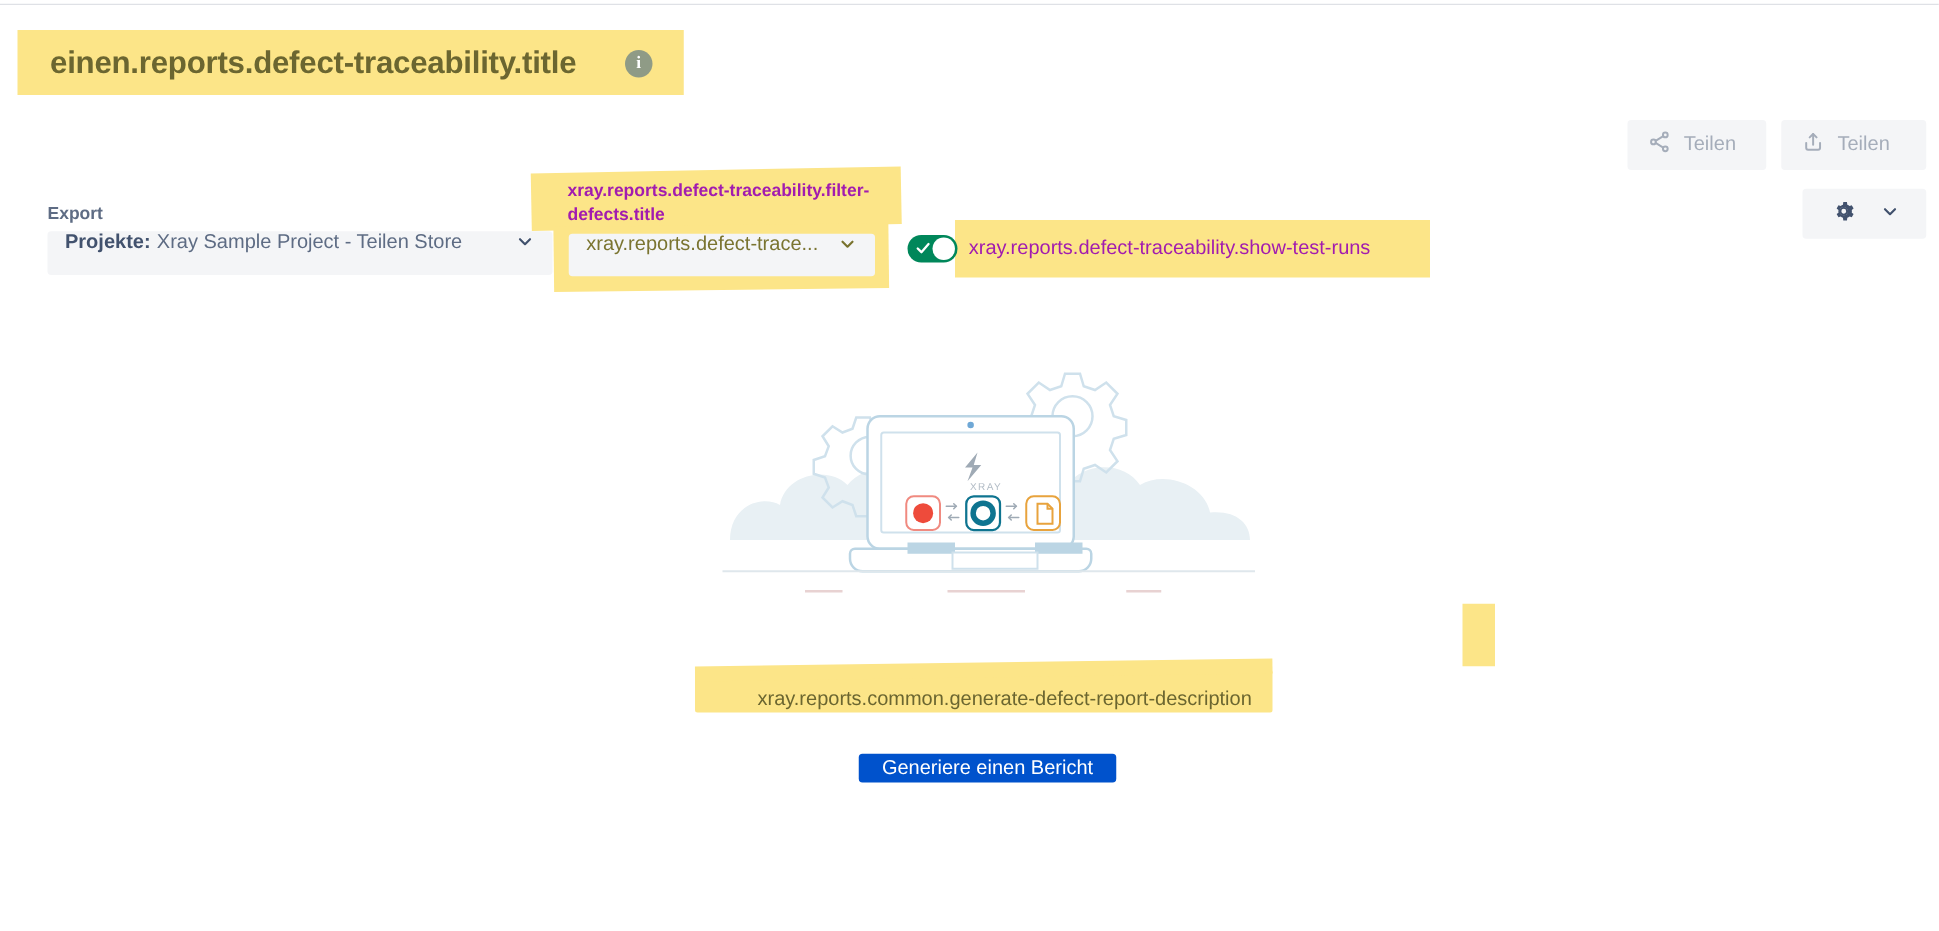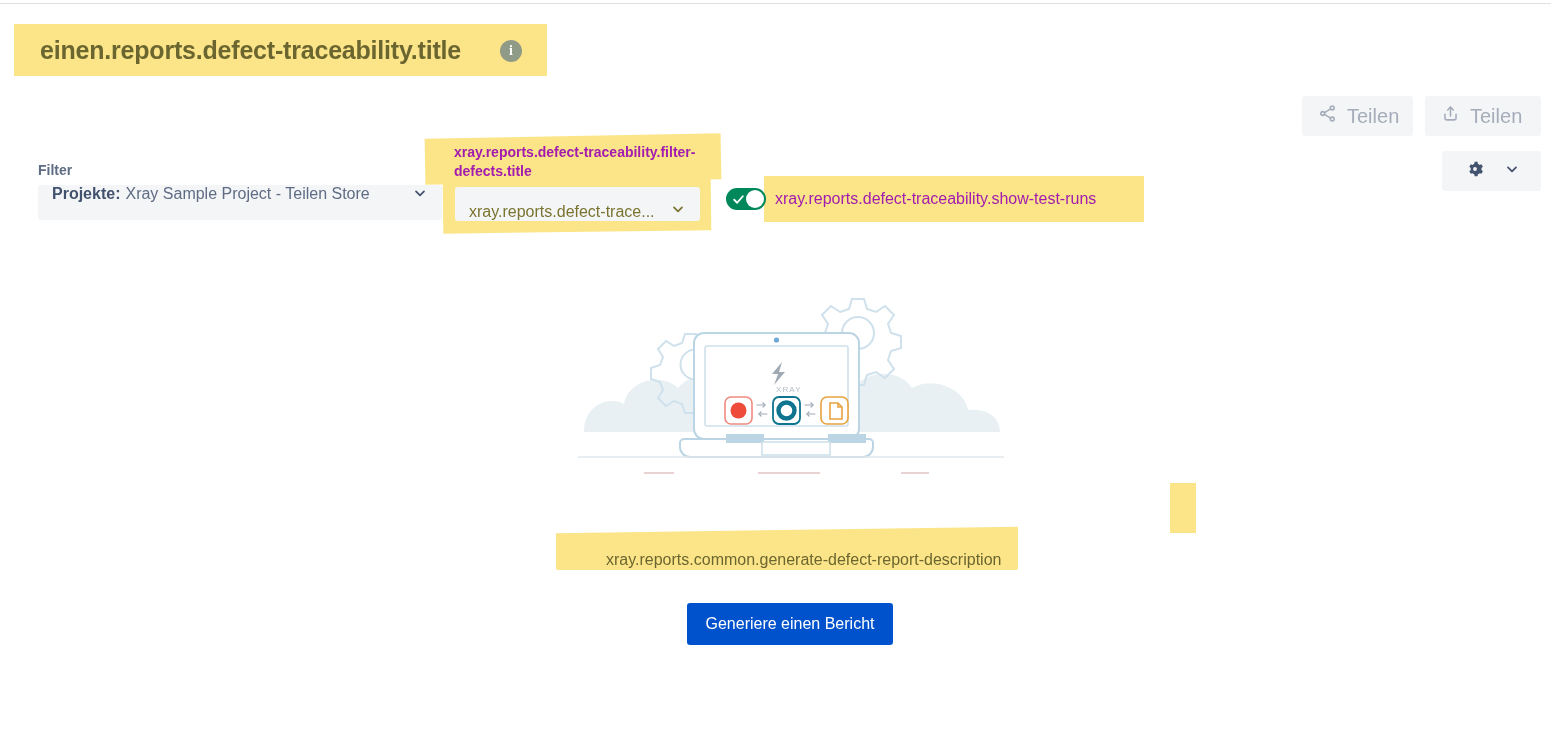--- a/index.html
+++ b/index.html
@@ -73,21 +73,21 @@
   .tool-btn {
     position: absolute;
     height: 40px;
     background: #F4F5F7;
     border: none;
     border-radius: 3px;
     display: flex;
     align-items: center;
     gap: 10px;
     padding: 0 16px;
-    font-size: 20px;
+    font-size: 16px;
     color: #A5ADBA;
     font-family: "Liberation Sans", sans-serif;
     cursor: default;
   }
   #share-button { left: 1302px; top: 96px; width: 111px; }
   #export-button { left: 1425px; top: 96px; width: 116px; }
 
   #settings-button {
     position: absolute;
     left: 1442px; top: 151px;
@@ -126,21 +126,21 @@
   #projects-filter .lbl-value { color: #5E6C84; margin-left: 5px; }
   #projects-filter .caret { margin-left: auto; }
 
   #defects-filter {
     position: absolute;
     left: 455px; top: 187px;
     width: 245px; height: 34px;
     background: #F4F5F7;
     border-radius: 3px;
     display: flex;
-    align-items: flex-end;
+    align-items: flex-start;
     padding: 0 14px;
     box-sizing: border-box;
     font-size: 16px;
     color: #7A7430;
     cursor: pointer;
     z-index: 4;
   }
   #defects-filter .caret { margin-left: auto; }
 
   
@@ -227,21 +227,21 @@
     left: 578px; top: 551px;
     z-index: 3;
     font-size: 16px;
     color: #6B6630;
     white-space: nowrap;
     margin-left: 28px;
   }
   #generate-report-button {
     position: absolute;
     left: 687px; top: 603px;
-    width: 206px; height: 42px;
+    width: 206px; height: 23px;
     background: #0052CC;
     color: #FFFFFF;
     border: none;
     border-radius: 3px;
     font-size: 16px;
     font-family: "Liberation Sans", sans-serif;
     cursor: pointer;
   }
 </style>
 </head>
@@ -285,21 +285,21 @@
       <path d="M19.1 12a7 7 0 0 0-.1-1.2l1.6-1.2-1.6-2.8-1.9.7a7 7 0 0 0-2-1.2L14.8 4h-3.2l-.3 2.3a7 7 0 0 0-2 1.2l-1.9-.7-1.6 2.8L7.4 10.8a7 7 0 0 0 0 2.4l-1.6 1.2 1.6 2.8 1.9-.7a7 7 0 0 0 2 1.2l.3 2.3h3.2l.3-2.3a7 7 0 0 0 2-1.2l1.9.7 1.6-2.8-1.6-1.2c.1-.4.1-.8.1-1.2zm-7.1 3.4a3.4 3.4 0 1 1 0-6.8 3.4 3.4 0 0 1 0 6.8z"></path>
     </svg>
   </span>
   <span>
     <svg width="16" height="16" viewBox="0 0 24 24" fill="none" stroke="#42526E" stroke-width="2.6" stroke-linecap="round" stroke-linejoin="round">
       <polyline points="6 9.5 12 15.5 18 9.5"></polyline>
     </svg>
   </span>
 </div>
 
-<div id="filter-label">Filter</div>
+<div id="filter-label">Export</div>
 
 <div id="projects-filter">
   <span class="lbl-strong">Projekte:</span>
   <span class="lbl-value">Xray Sample Project - Teilen Store</span>
   <span class="caret">
     <svg width="16" height="16" viewBox="0 0 24 24" fill="none" stroke="#42526E" stroke-width="2.6" stroke-linecap="round" stroke-linejoin="round">
       <polyline points="6 9.5 12 15.5 18 9.5"></polyline>
     </svg>
   </span>
 </div>

